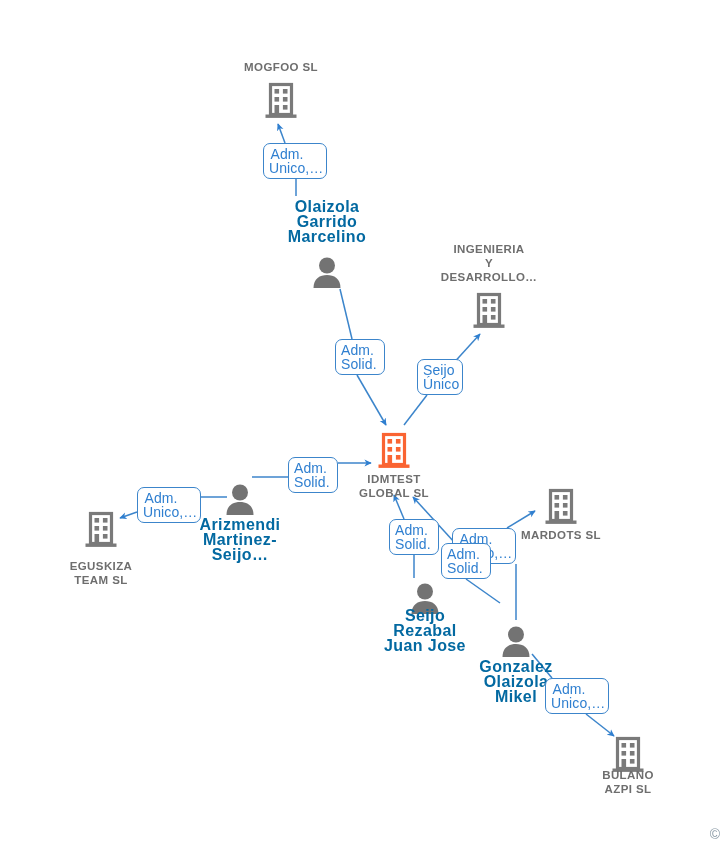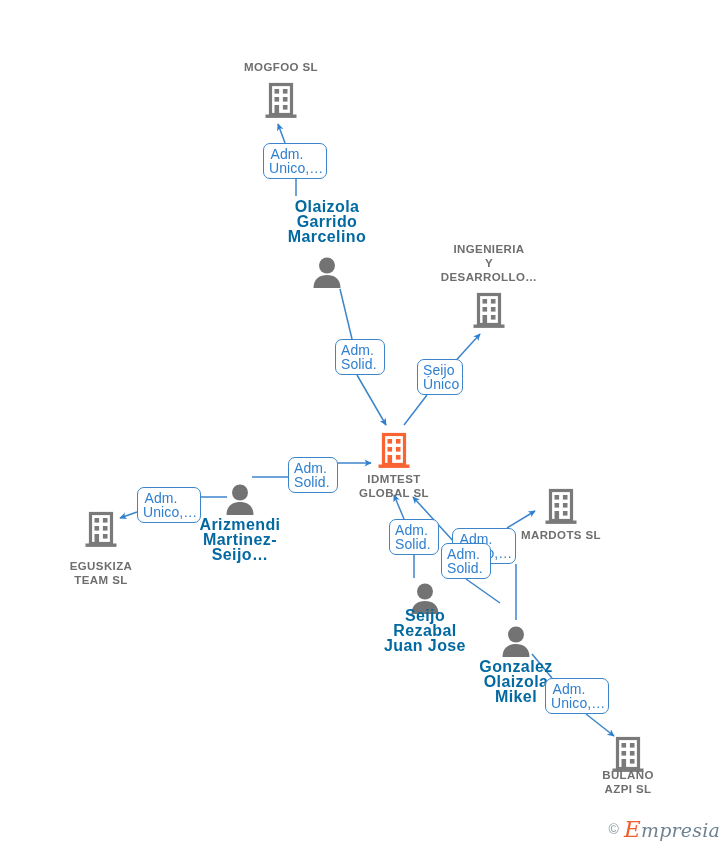--- a/index.html
+++ b/index.html
@@ -271,16 +271,15 @@
 Unico,…</div>
 
   <div class="reltag" style="left:441px;top:543px;width:50px;height:36px;">Adm.
 Solid.</div>
 
   <div class="reltag" style="left:545px;top:678px;width:64px;height:36px;">Adm.
 Unico,…</div>
 
   <div id="watermark">
     <span class="cmark">©</span>
-    <span class="wlogo"><span class="cap">E</span><span>mpresia</span></span>
   </div>
 
 </div>
 
 </body></html>

